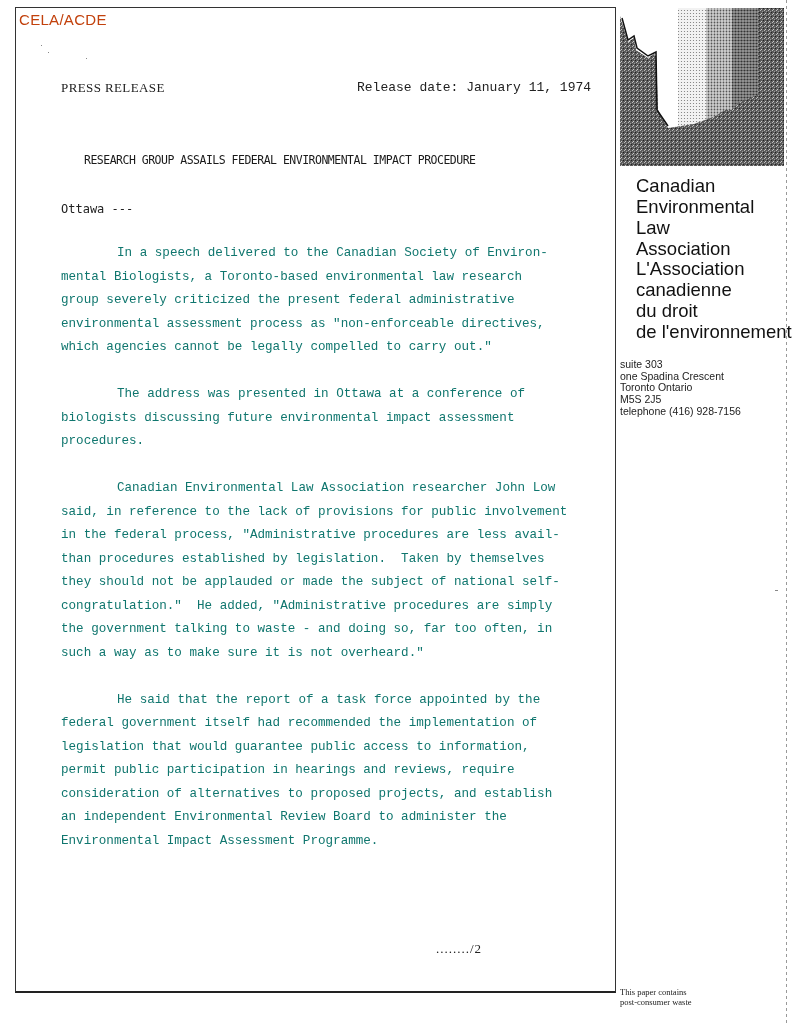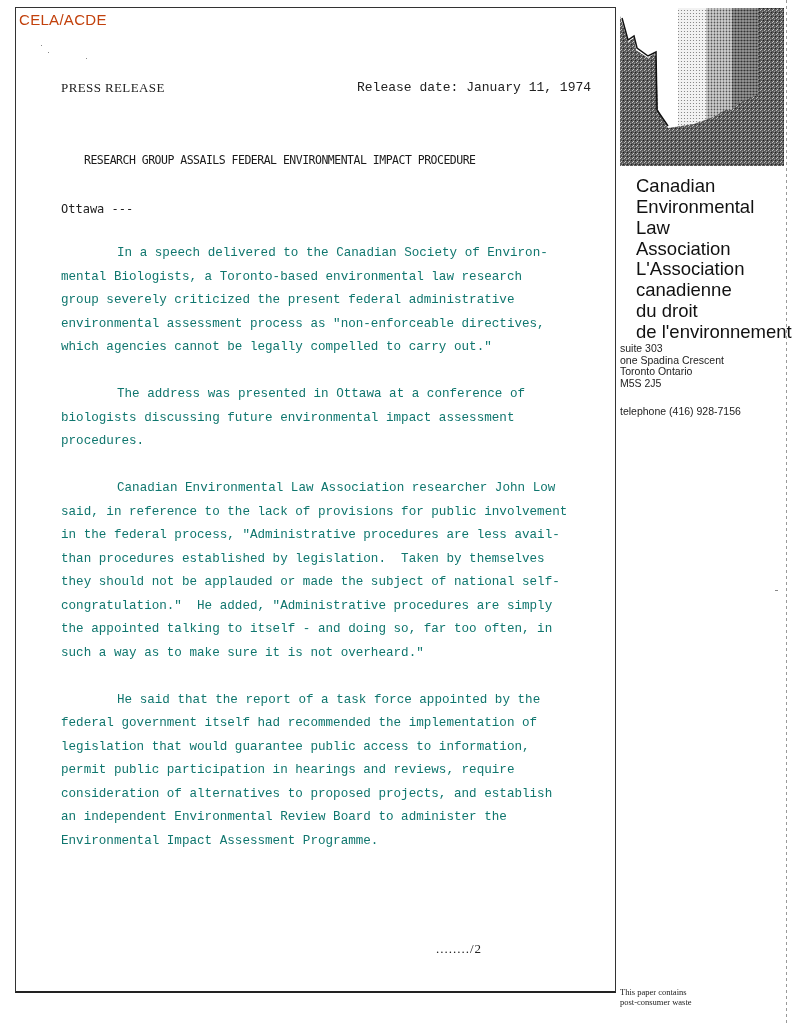--- a/index.html
+++ b/index.html
@@ -46,21 +46,21 @@
   }
   .logo {
     position: absolute; left: 620px; top: 6px; width: 164px; height: 160px;
   }
   .org-name {
     position: absolute; left: 620px; top: 175px;
     font-family: "Liberation Sans", sans-serif; font-size: 18.5px; line-height: 21px; color: #111; margin-left: 16px;
   }
   .org-name-fr { top: 258px; }
   .address {
-    position: absolute; left: 620px; top: 343px;
+    position: absolute; left: 620px; top: 359px;
     font-family: "Liberation Sans", sans-serif; font-size: 10.5px; line-height: 11.5px; color: #222;
   }
   .telephone {
     position: absolute; left: 620px; top: 405px;
     font-family: "Liberation Sans", sans-serif; font-size: 10.5px; color: #222;
   }
   .paper-note {
     position: absolute; left: 620px; top: 972px;
     font-family: Liberation Serif, serif; font-size: 8.5px; line-height: 9.5px; color: #222; margin-top: 16px;
   }
@@ -95,21 +95,21 @@
     <span class="line">biologists discussing future environmental impact assessment</span>
     <span class="line">procedures.</span>
   </div>
   <div class="para">
     <span class="line indent">Canadian Environmental Law Association researcher John Low</span>
     <span class="line">said, in reference to the lack of provisions for public involvement</span>
     <span class="line">in the federal process, "Administrative procedures are less avail-</span>
     <span class="line">than procedures established by legislation.  Taken by themselves</span>
     <span class="line">they should not be applauded or made the subject of national self-</span>
     <span class="line">congratulation."  He added, "Administrative procedures are simply</span>
-    <span class="line">the appointed talking to itself - and doing so, far too often, in</span>
+    <span class="line">the government talking to waste - and doing so, far too often, in</span>
     <span class="line">such a way as to make sure it is not overheard."</span>
   </div>
   <div class="para">
     <span class="line indent">He said that the report of a task force appointed by the</span>
     <span class="line">federal government itself had recommended the implementation of</span>
     <span class="line">legislation that would guarantee public access to information,</span>
     <span class="line">permit public participation in hearings and reviews, require</span>
     <span class="line">consideration of alternatives to proposed projects, and establish</span>
     <span class="line">an independent Environmental Review Board to administer the</span>
     <span class="line">Environmental Impact Assessment Programme.</span>

